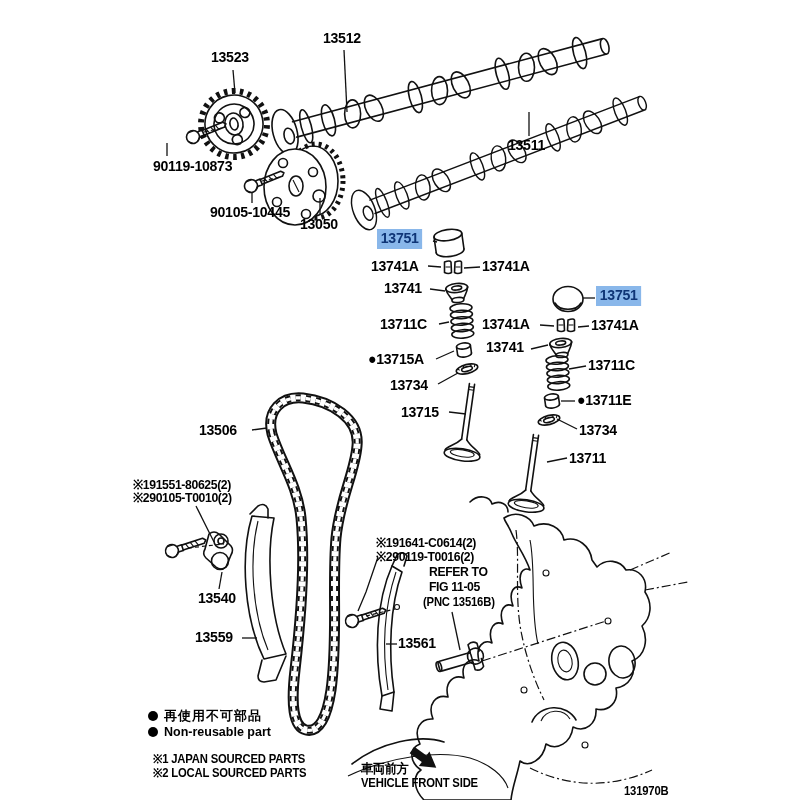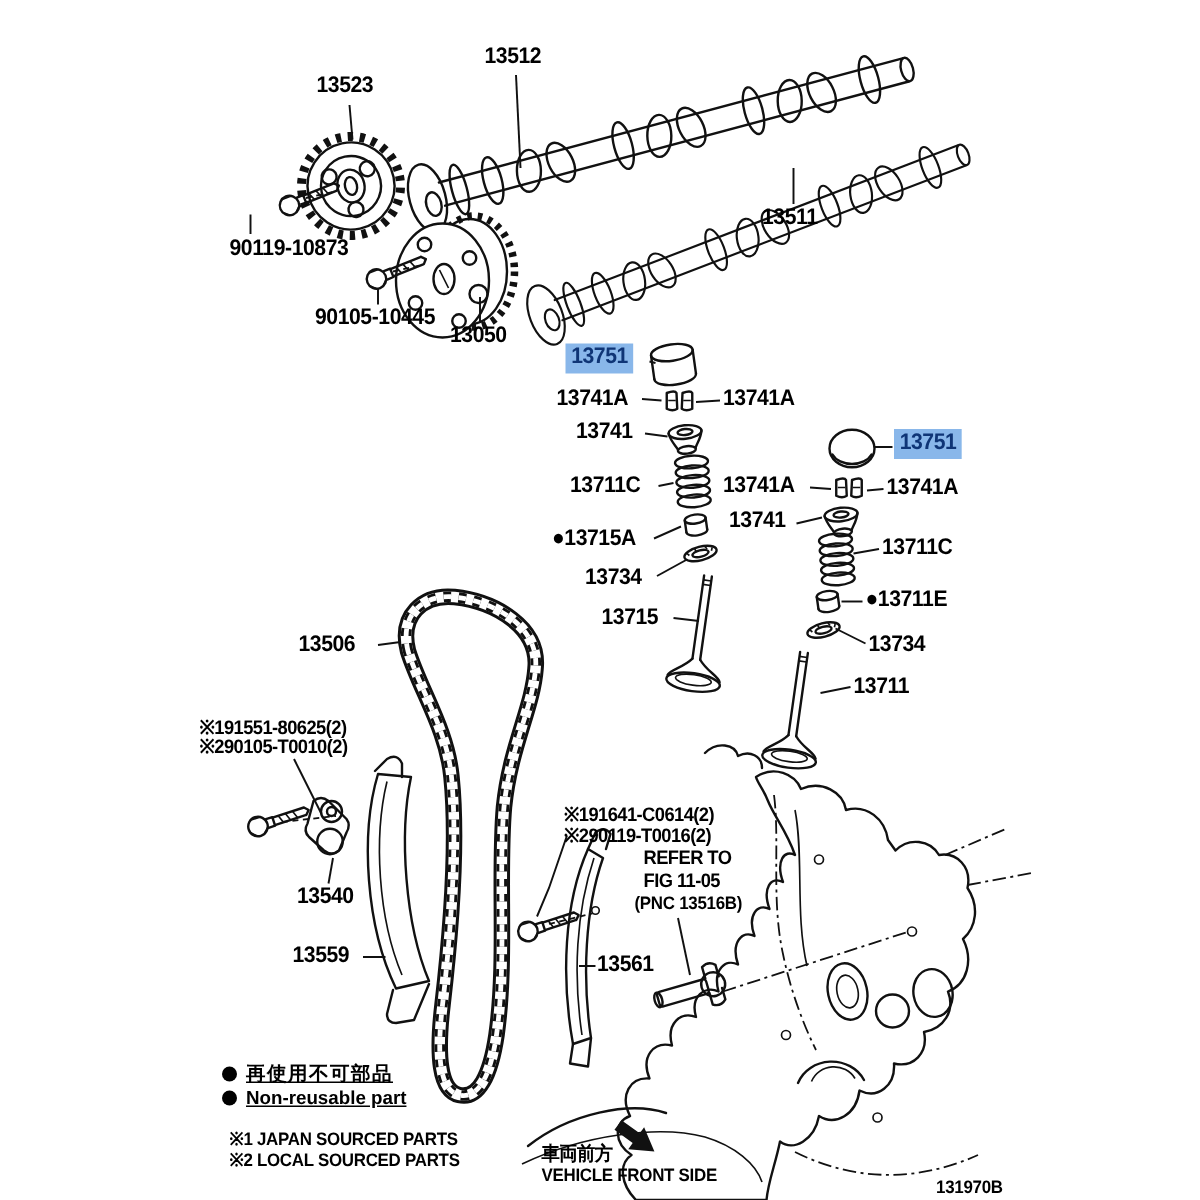--- a/index.html
+++ b/index.html
@@ -17,21 +17,21 @@
   svg .chain2{stroke:#fff;stroke-width:7;fill:none;}
   svg .chain3{stroke:#111;stroke-width:7;fill:none;stroke-dasharray:5 5;}
   svg .chain4{stroke:#fff;stroke-width:3.2;fill:none;stroke-dasharray:5 5;}
   svg .solid{fill:#111;stroke:none;}
   svg .whitefill{fill:#fff;stroke:#111;stroke-width:1.6;}
   .lbl{position:absolute;font-weight:bold;font-size:15px;letter-spacing:-0.3px;color:#000;
        white-space:nowrap;transform:scaleX(.94);transform-origin:left top;line-height:1.1;}
   .lbl.sm{font-size:13px;letter-spacing:-0.4px;}
   .lbl.xs{font-size:12px;letter-spacing:-0.2px;}
   .lbl.hl{background:#89b7ea;color:#0f3576;padding:1px 4px 2px 4px;}
-  .legend-row{position:absolute;display:flex;align-items:center;white-space:nowrap;text-decoration:underline;}
+  .legend-row{position:absolute;display:flex;align-items:center;white-space:nowrap;}
   .bullet{width:10px;height:10px;border-radius:50%;background:#000;display:inline-block;
           margin-right:6px;flex:0 0 auto;}
   .lgtxt{font-weight:bold;font-size:12.5px;color:#000;}
   .jp{font-size:13px;letter-spacing:1px;}
 </style>
 </head>
 <body>
 
 <div id="stage">
 

